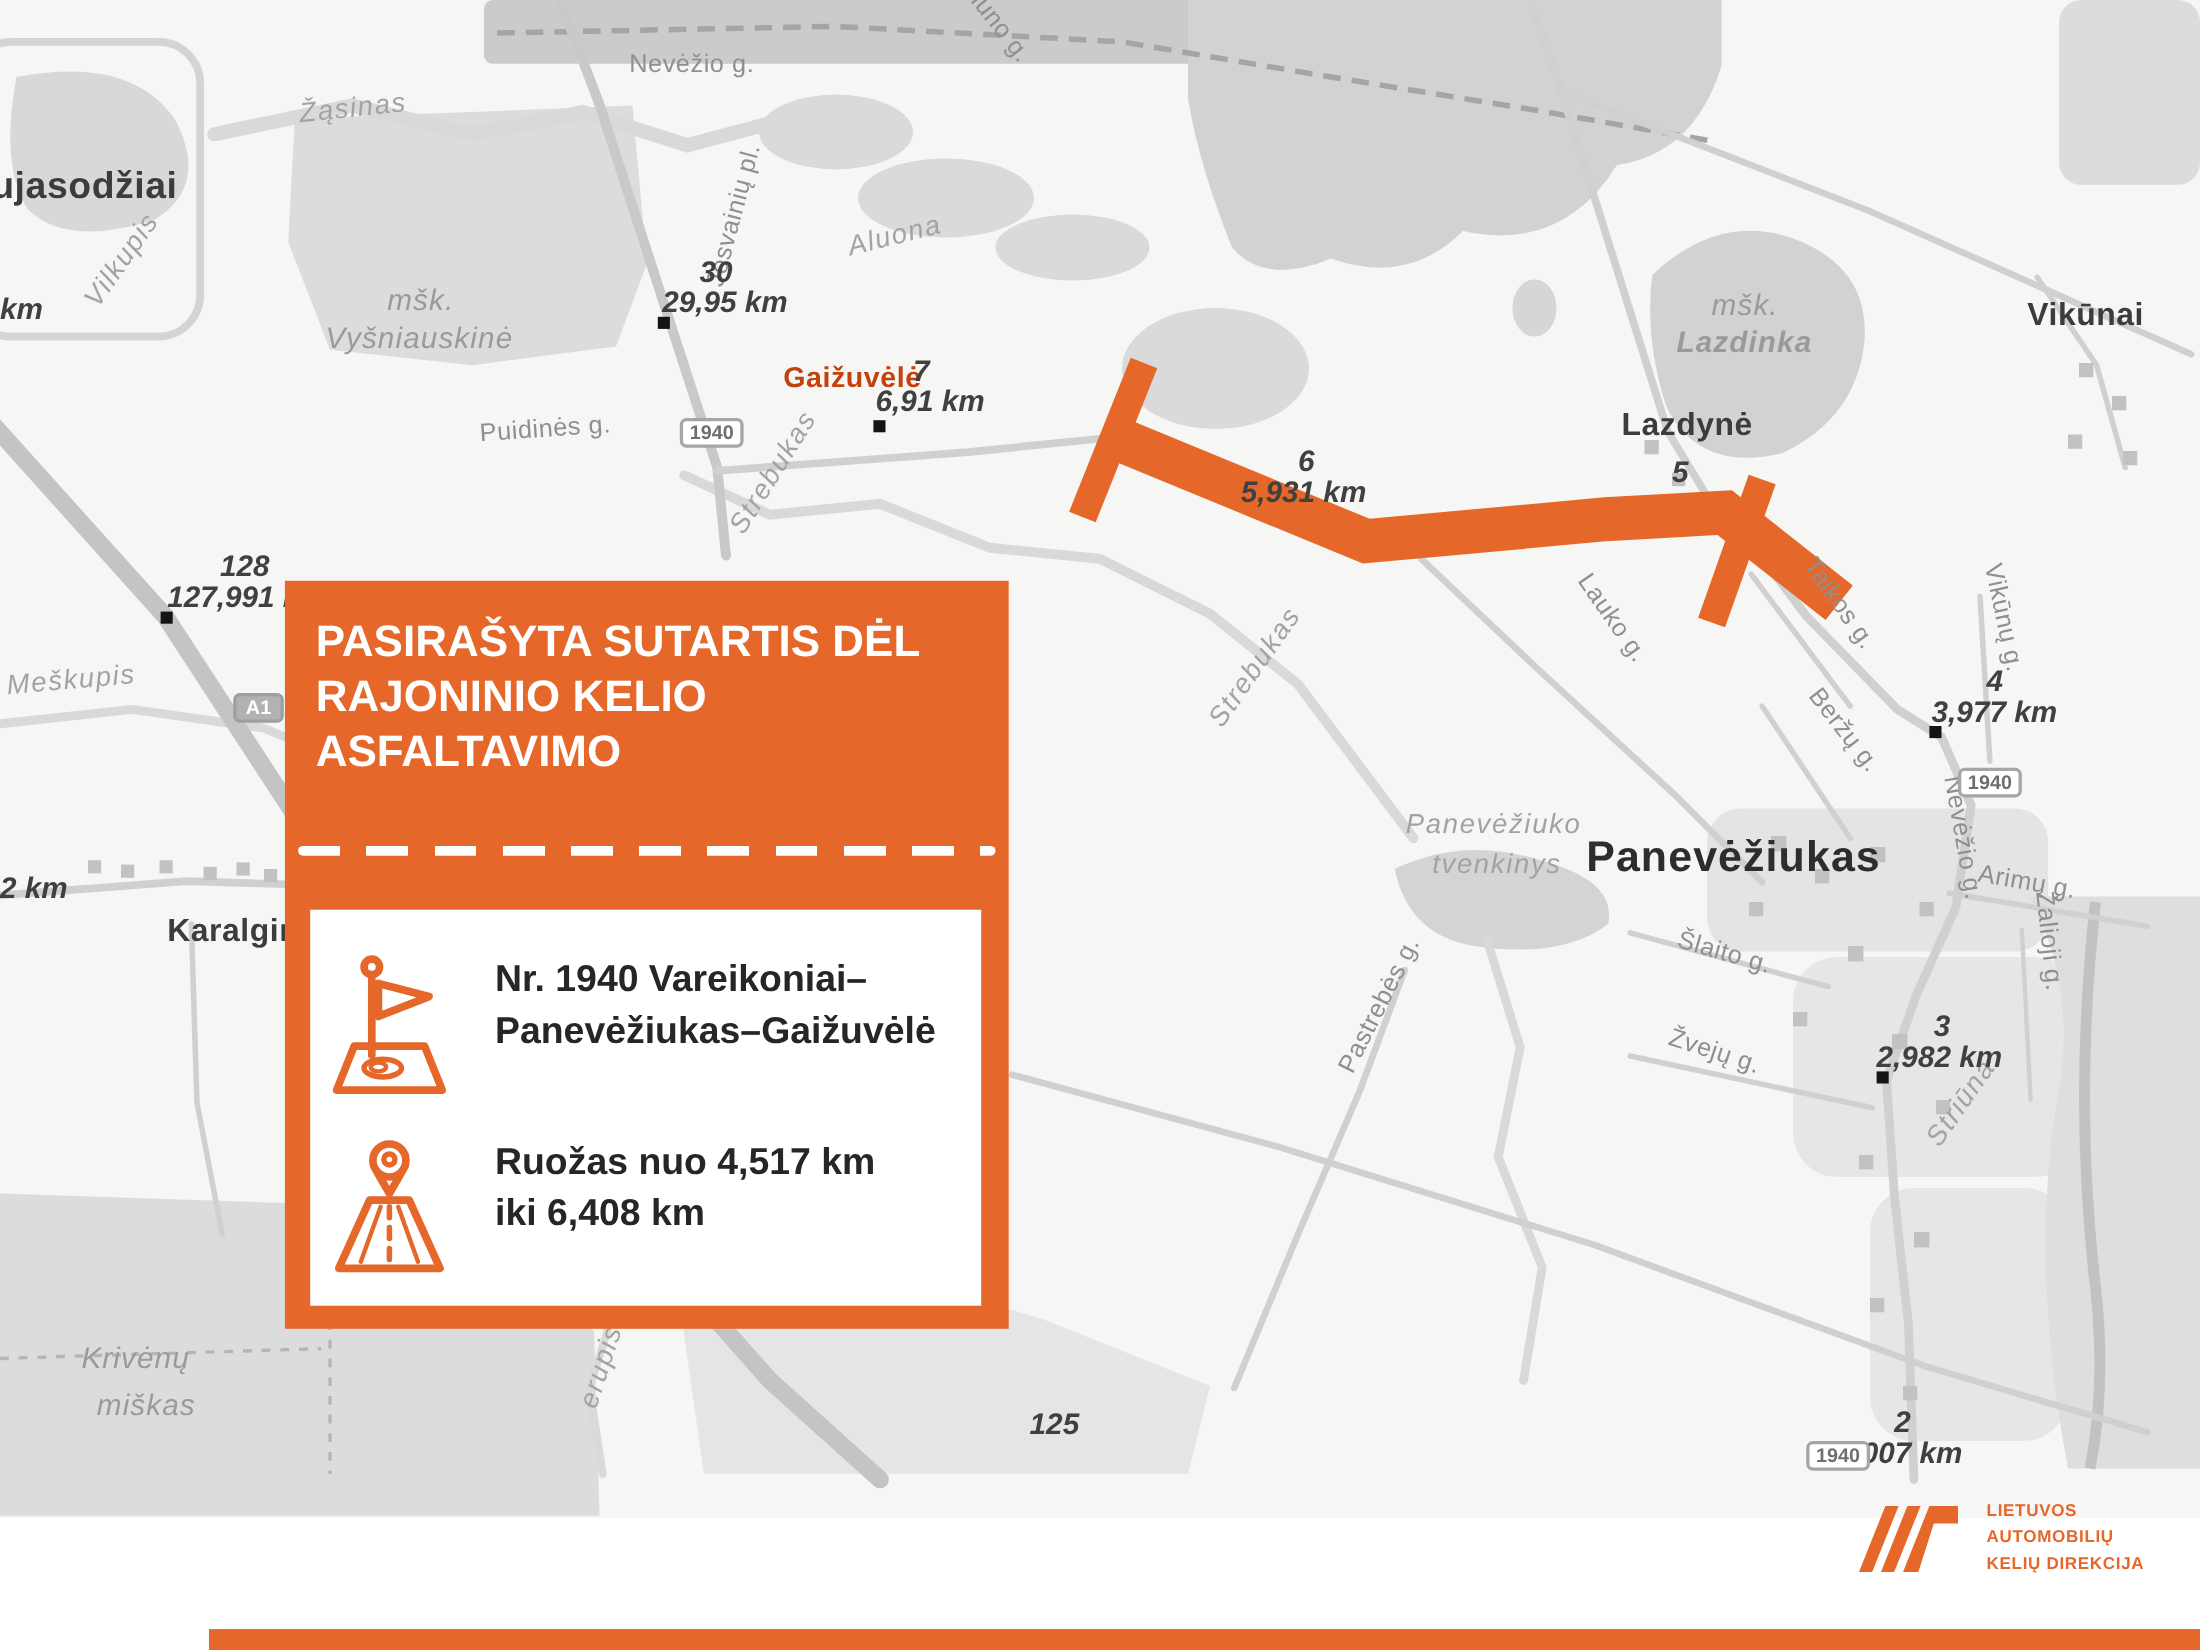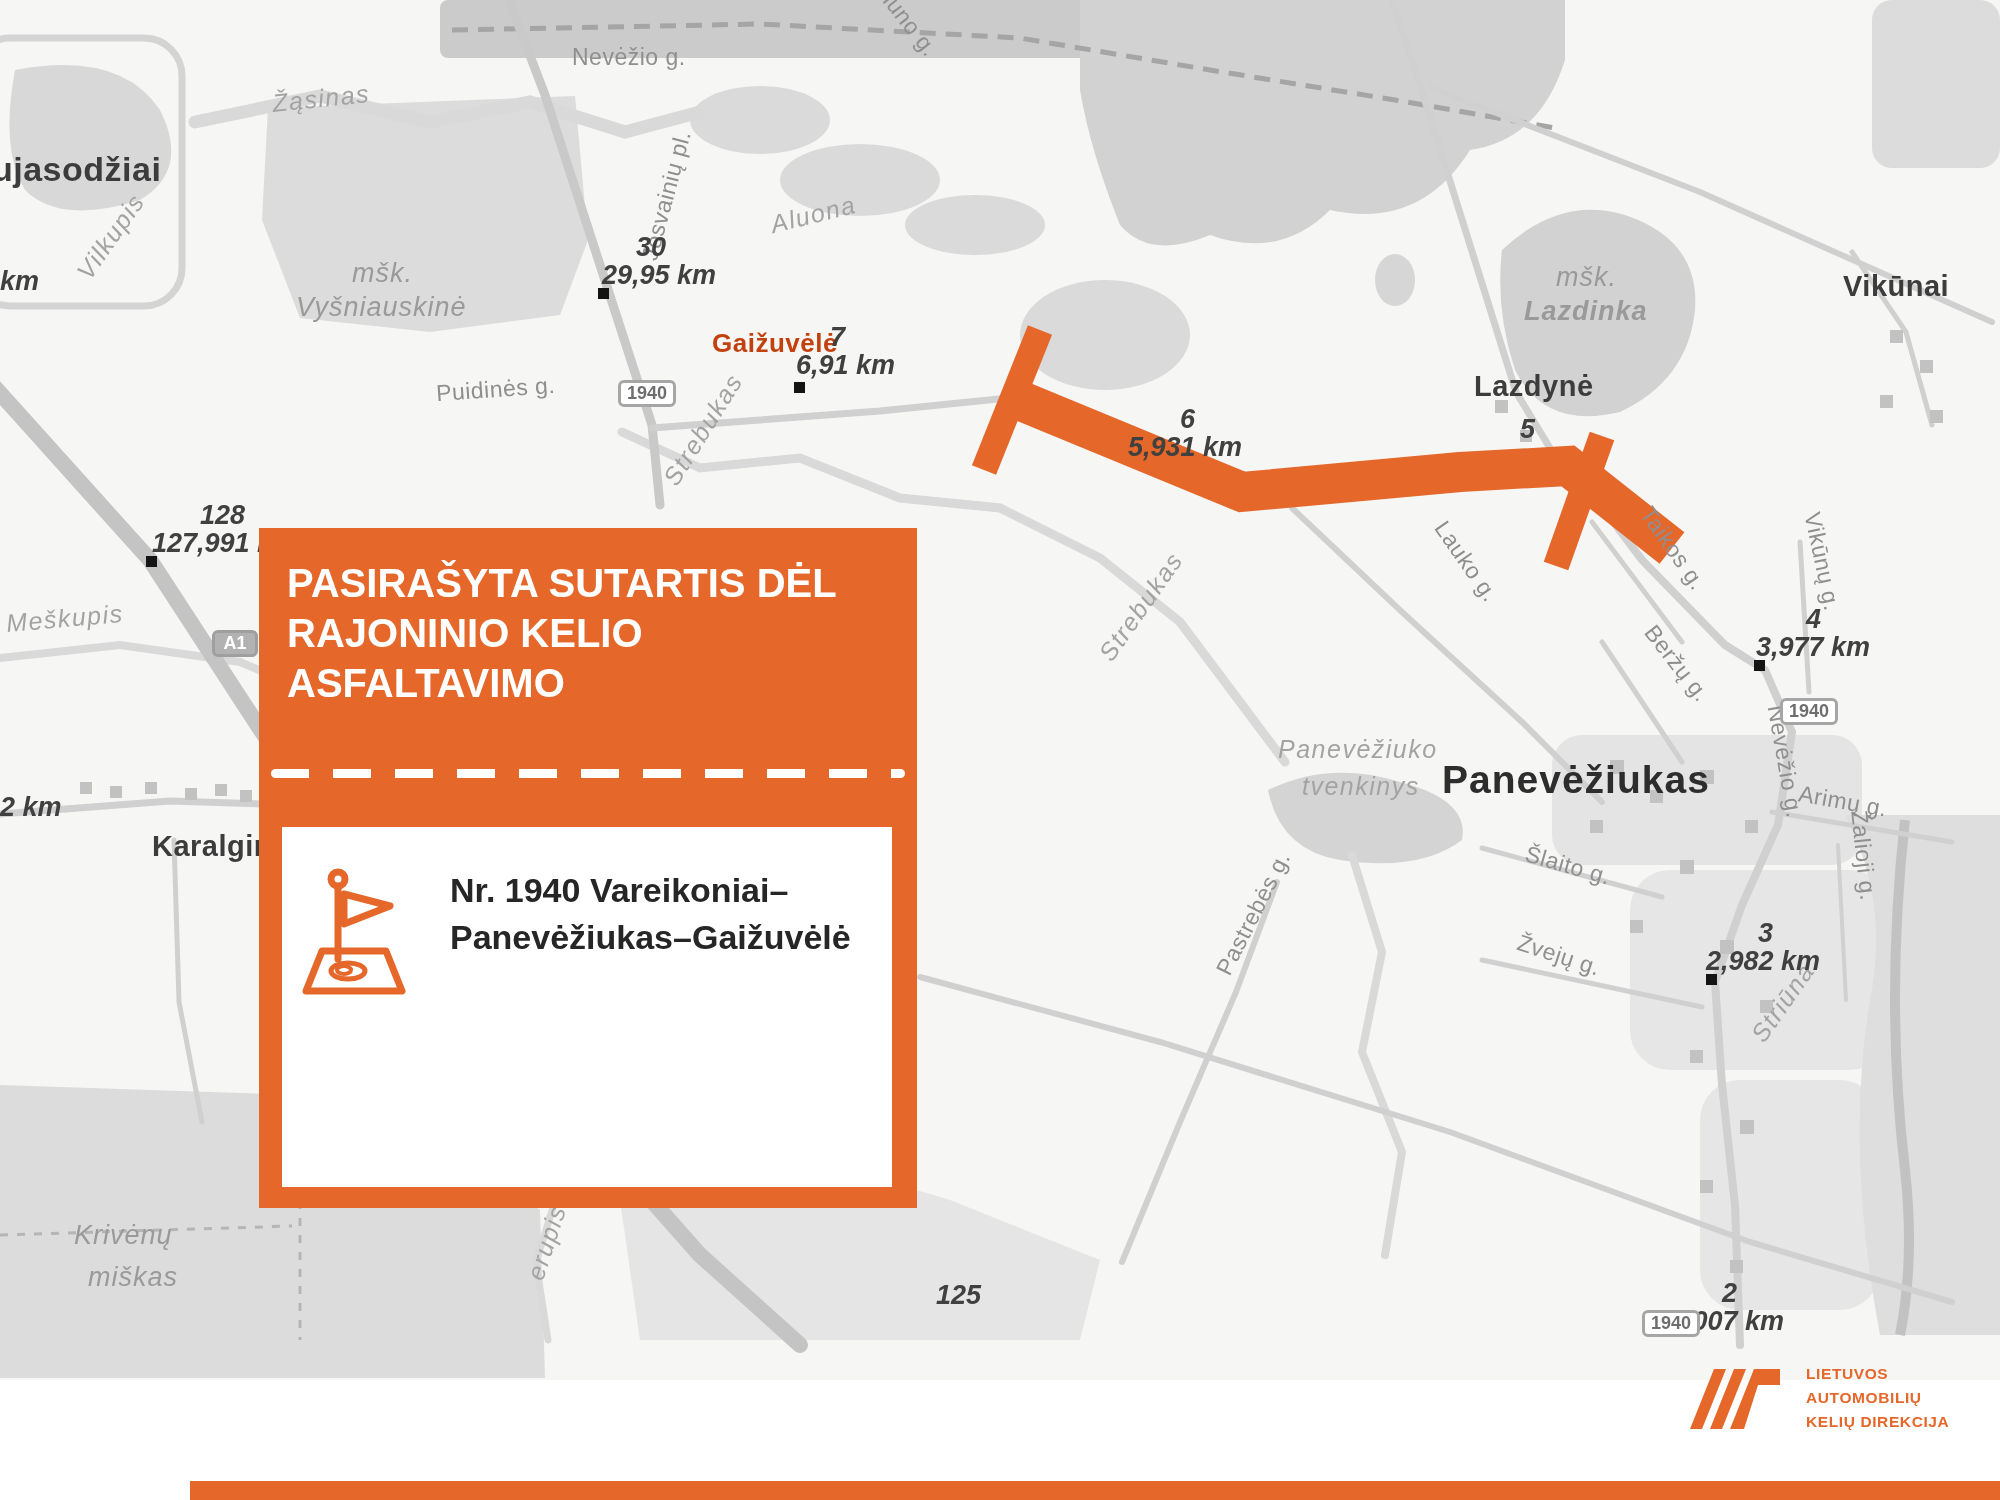--- a/index.html
+++ b/index.html
@@ -226,20 +226,37 @@
             <ellipse cx="46" cy="104" rx="17" ry="8" stroke-width="5"></ellipse>
             <ellipse cx="42" cy="103" rx="7" ry="4" stroke-width="4"></ellipse>
           </g>
         </svg>
         <div class="txt">
           <div>Nr. 1940 Vareikoniai–</div>
           <div>Panevėžiukas–Gaižuvėlė</div>
         </div>
       </div>
 
+      <div class="info-row row2">
+        <svg width="104" height="126" viewBox="0 0 104 126">
+          <g fill="none" stroke="#E5672A" stroke-linecap="round" stroke-linejoin="round">
+            <circle cx="52" cy="22" r="15" stroke-width="7"></circle>
+            <circle cx="52" cy="21" r="5" stroke-width="5"></circle>
+            <path d="M41,33 L52,52 L63,33" stroke-width="7"></path>
+            <path d="M34,58 L70,58 L98,120 L6,120 Z" stroke-width="7"></path>
+            <path d="M44,64 L26,114" stroke-width="4"></path>
+            <path d="M60,64 L78,114" stroke-width="4"></path>
+            <path d="M52,64 L52,114" stroke-width="5" stroke-dasharray="10 9"></path>
+          </g>
+        </svg>
+        <div class="txt">
+          <div>Ruožas nuo 4,517 km</div>
+          <div>iki 6,408 km</div>
+        </div>
+      </div>
     </div>
   </div>
 
   <div class="logo">
     <svg width="96" height="66" viewBox="0 0 96 66">
       <g fill="#E5672A">
         <polygon points="2,64 26,4 38,4 14,64"></polygon>
         <polygon points="22,64 46,4 58,4 34,64"></polygon>
         <polygon points="42,64 66,4 92,4 92,20 70,20 56,64"></polygon>
       </g>

